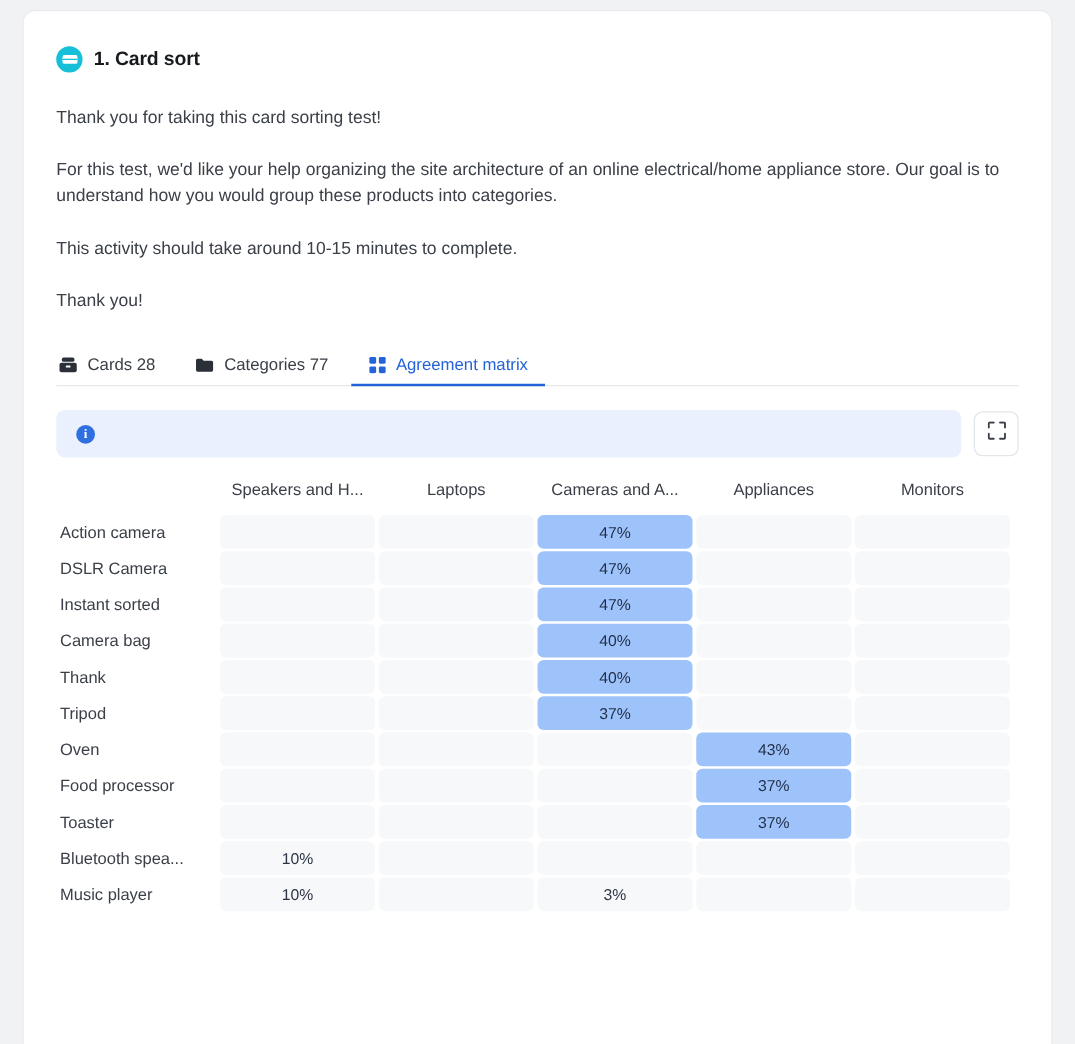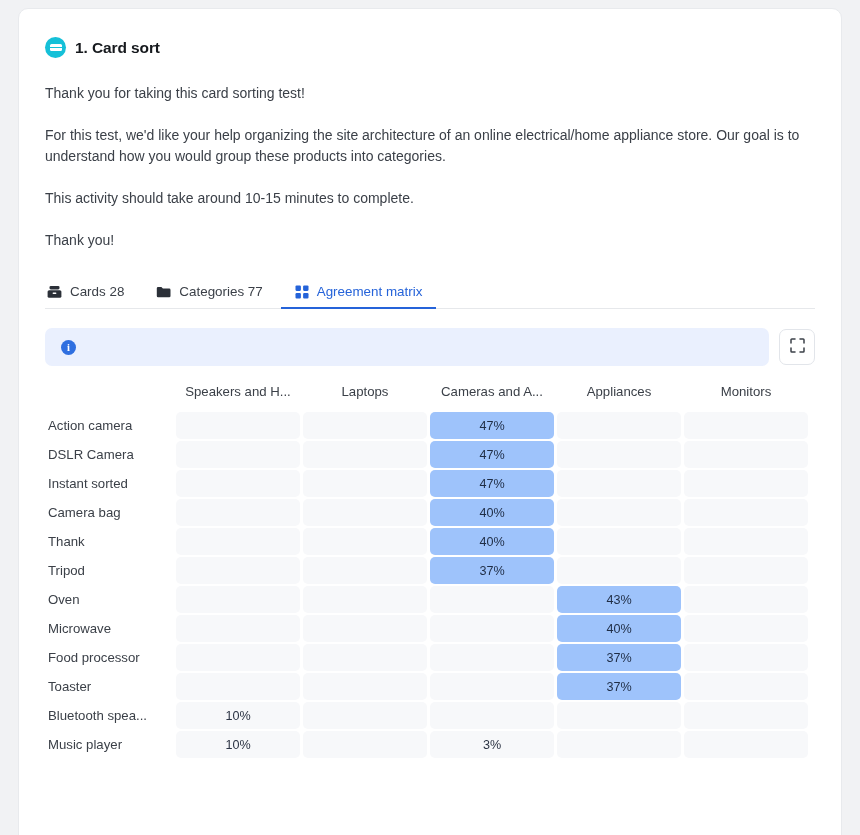--- a/index.html
+++ b/index.html
@@ -340,28 +340,20 @@
           </tr>
           <tr>
             <td class="rowhead">Oven</td>
             <td class="cell"></td>
             <td class="cell"></td>
             <td class="cell"></td>
             <td class="cell hi">43%</td>
             <td class="cell"></td>
           </tr>
           <tr>
-            <td class="rowhead">Microwave</td>
-            <td class="cell"></td>
-            <td class="cell"></td>
-            <td class="cell"></td>
-            <td class="cell hi">40%</td>
-            <td class="cell"></td>
-          </tr>
-          <tr>
             <td class="rowhead">Food processor</td>
             <td class="cell"></td>
             <td class="cell"></td>
             <td class="cell"></td>
             <td class="cell hi">37%</td>
             <td class="cell"></td>
           </tr>
           <tr>
             <td class="rowhead">Toaster</td>
             <td class="cell"></td>

